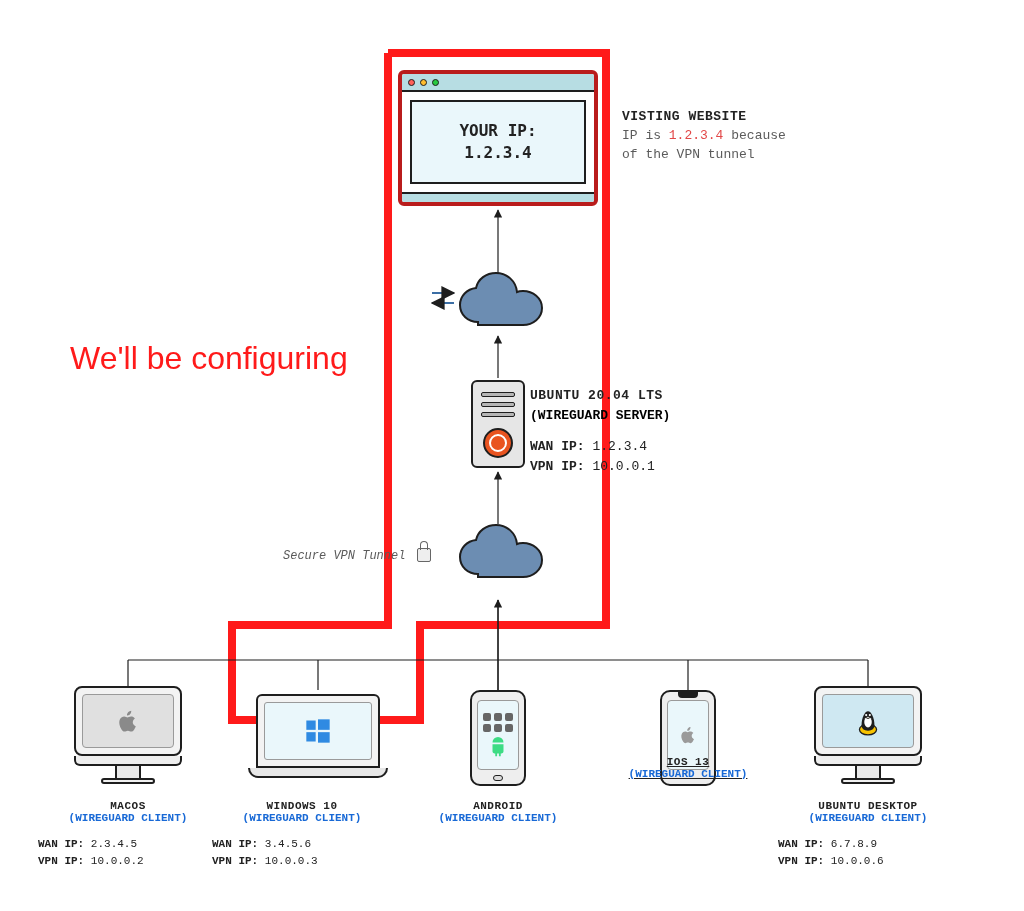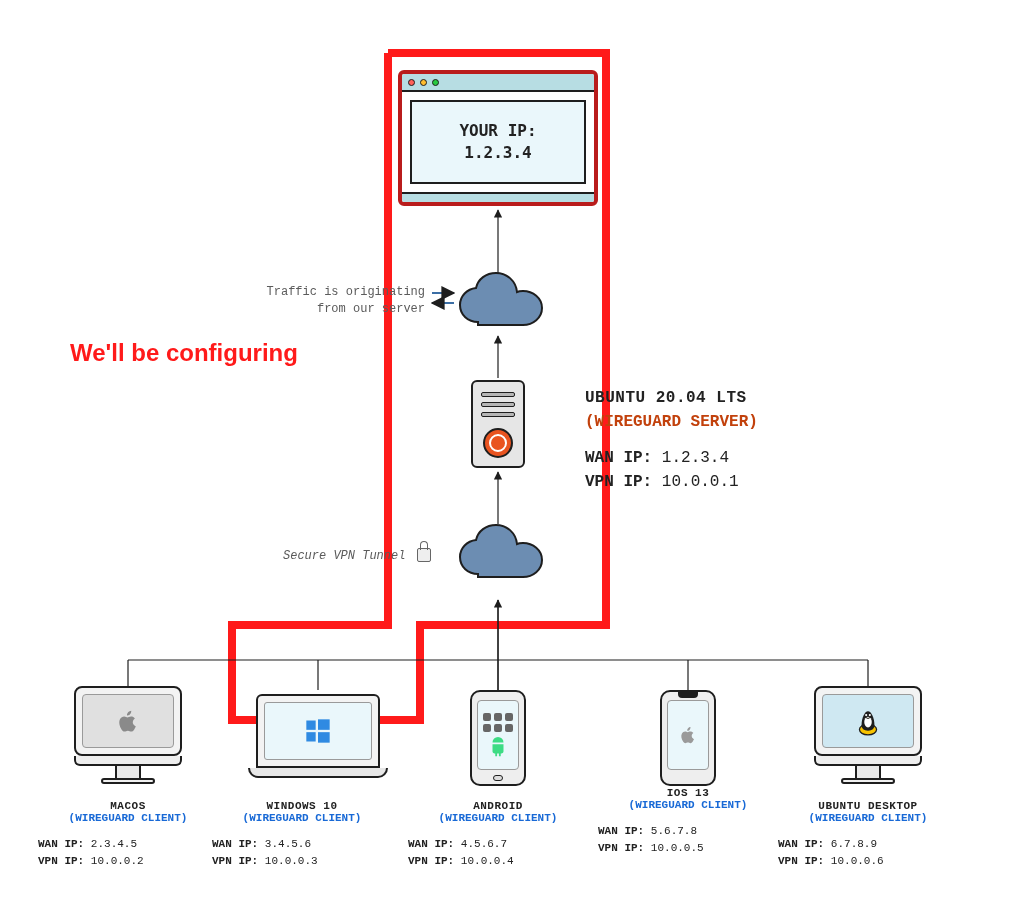--- a/index.html
+++ b/index.html
@@ -18,27 +18,27 @@
     font-family: "Menlo", "Consolas", "Liberation Mono", monospace;
     font-size: 12px;
     color: #222;
   }
   .abs { position: absolute; }
   .mono { font-family: "Menlo", "Consolas", "Liberation Mono", monospace; }
   .label-title { font-weight: 700; letter-spacing: 0.5px; text-transform: uppercase; }
   .kv-label    { font-weight: 700; }
   .kv-val      { font-weight: 400; }
   .gray        { color: #5b5b5b; }
-  .green       { color: #c2410c; font-weight: 700; }
+  .green       { color: #000000; font-weight: 700; }
   .red-ip      { color: #e24848; }
   .callout {
     position: absolute;
     font-family: -apple-system, "Helvetica Neue", Arial, sans-serif;
-    font-size: 24px;
-    font-weight: 700;
+    font-size: 32px;
+    font-weight: 400;
     color: #ff1a1a;
     line-height: 1.25;
   }
 
   
   .browser {
     position: absolute;
     width: 200px;
     background: #fff;
     border: 4px solid #b91c1c;
@@ -249,42 +249,45 @@
     </div>
     <div class="viewport">
       <div>
         <div class="ip-line1">YOUR IP:</div>
         <div class="ip-line2">1.2.3.4</div>
       </div>
     </div>
     <div class="base"></div>
   </div>
 
+  <div class="abs mono" style="left:622px; top:108px; font-size:13px; line-height:1.45;">
+    <div class="label-title">VISTING WEBSITE</div>
+    <div class="gray">
+      <span>IP is </span><span class="red-ip">1.2.3.4</span><span> because</span>
+    </div>
+    <div class="gray">of the VPN tunnel</div>
+  </div>
 
   <svg class="abs cloud-svg" style="left:452px; top:272px" width="100" height="64" viewBox="0 0 100 64">
     <path d="M26 50c-10 0-18-7-18-17 0-9 7-16 16-17 2-9 10-15 20-15 11 0 20 8 21 19 2-1 4-1 6-1 10 0 19 7 19 17s-9 17-19 17H26z" fill="#6c8db2" stroke="#1e1e1e" stroke-width="2"></path>
   </svg>
 
-  <div class="abs mono gray" style="left:250px; top:284px; text-align:right; width:175px; font-size:12px; line-height:1.4;">
-    <div>Traffic is originating</div>
-    <div>from our server</div>
-  </div>
 
   <div class="callout" style="left:70px; top:338px;">
     <div>We'll be configuring</div>
   </div>
 
   <div class="server" style="left:471px; top:380px;">
     <div class="slot s1"></div>
       <div class="slot s2"></div>
       <div class="slot s3"></div>
     <div class="disc"></div>
   </div>
 
-  <div class="abs mono" style="left:585px; top:386px; font-size:16px; line-height:1.5;">
+  <div class="abs mono" style="left:530px; top:386px; font-size:13px; line-height:1.5;">
     <div class="label-title">UBUNTU 20.04 LTS</div>
     <div class="green">(WIREGUARD SERVER)</div>
     <div style="margin-top:12px;">
       <span class="kv-label">WAN IP:</span>
       <span class="kv-val">1.2.3.4</span>
     </div>
     <div>
       <span class="kv-label">VPN IP:</span>
       <span class="kv-val">10.0.0.1</span>
     </div>
@@ -386,33 +389,25 @@
     <span class="role">(WIREGUARD CLIENT)</span>
     <div class="ips">
       <div><span class="kv-label">WAN IP:</span> <span>3.4.5.6</span></div>
       <div><span class="kv-label">VPN IP:</span> <span>10.0.0.3</span></div>
     </div>
   </div>
 
   <div class="client-block mono" style="left:408px; top:800px;">
     <span class="os">ANDROID</span>
     <span class="role">(WIREGUARD CLIENT)</span>
-    <div class="ips">
-      <div><span class="kv-label">WAN IP:</span> <span>4.5.6.7</span></div>
-      <div><span class="kv-label">VPN IP:</span> <span>10.0.0.4</span></div>
-    </div>
-  </div>
-
-  <div class="client-block mono" style="left:598px; top:787px;">
+  </div>
+
+  <div class="client-block mono" style="left:598px; top:756px;text-decoration:underline;">
     <span class="os">IOS 13</span>
     <span class="role">(WIREGUARD CLIENT)</span>
-    <div class="ips">
-      <div><span class="kv-label">WAN IP:</span> <span>5.6.7.8</span></div>
-      <div><span class="kv-label">VPN IP:</span> <span>10.0.0.5</span></div>
-    </div>
   </div>
 
   <div class="client-block mono" style="left:778px; top:800px;">
     <span class="os">UBUNTU DESKTOP</span>
     <span class="role">(WIREGUARD CLIENT)</span>
     <div class="ips">
       <div><span class="kv-label">WAN IP:</span> <span>6.7.8.9</span></div>
       <div><span class="kv-label">VPN IP:</span> <span>10.0.0.6</span></div>
     </div>
   </div>

